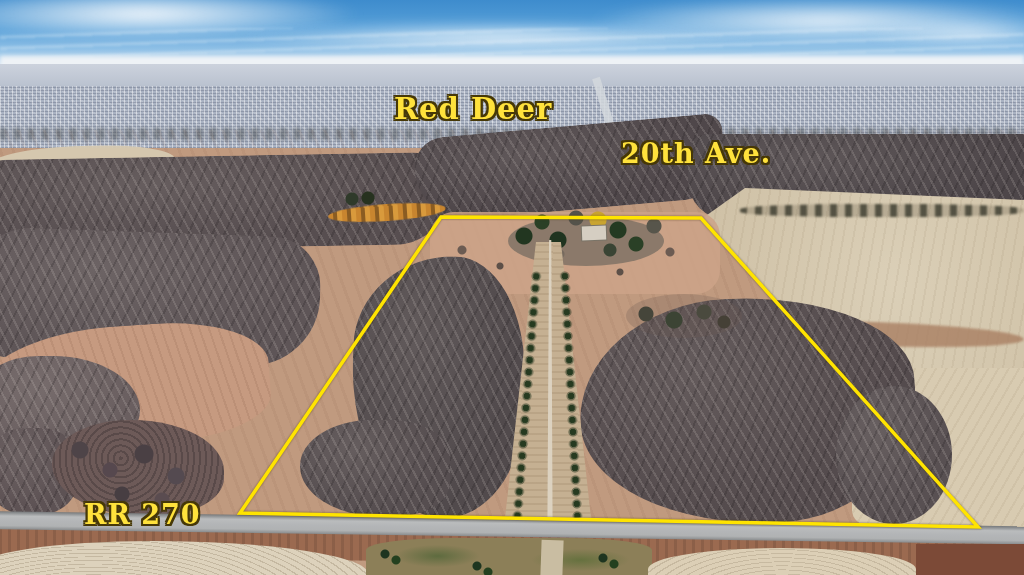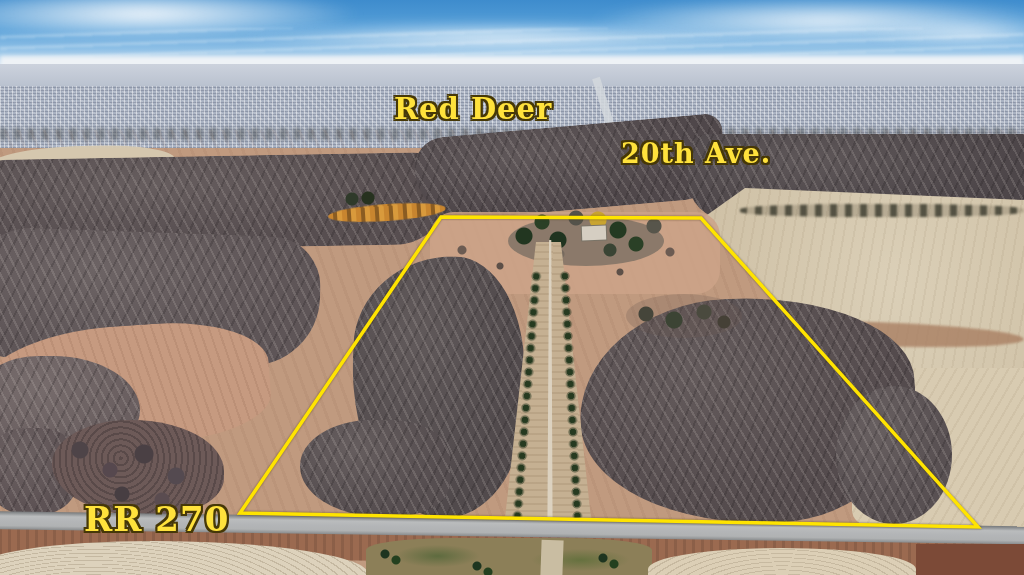--- a/index.html
+++ b/index.html
@@ -160,21 +160,21 @@
   svg.bnd{left:0;top:0;width:1024px;height:575px;}
 
   
   .lbl{font-weight:bold;color:var(--label-yellow);letter-spacing:1px;white-space:nowrap;
     text-shadow:-2px 0 0 var(--label-outline),2px 0 0 var(--label-outline),
                 0 -2px 0 var(--label-outline),0 2px 0 var(--label-outline),
                -2px -2px 0 var(--label-outline),2px -2px 0 var(--label-outline),
                -2px 2px 0 var(--label-outline),2px 2px 0 var(--label-outline);}
   .lblCity{left:394px;top:92px;font-size:29px;}
   .lblAve{left:621px;top:138px;font-size:27px;}
-  .lblRR{left:84px;top:499px;font-size:34px;}
+  .lblRR{left:84px;top:499px;font-size:27px;}
 </style>
 </head>
 <body>
 
 <div id="stage">
 
   <div class="sky"></div>
   <div class="cloud c1"></div>
   <div class="cloud c2"></div>
   <div class="cloud c3"></div>

